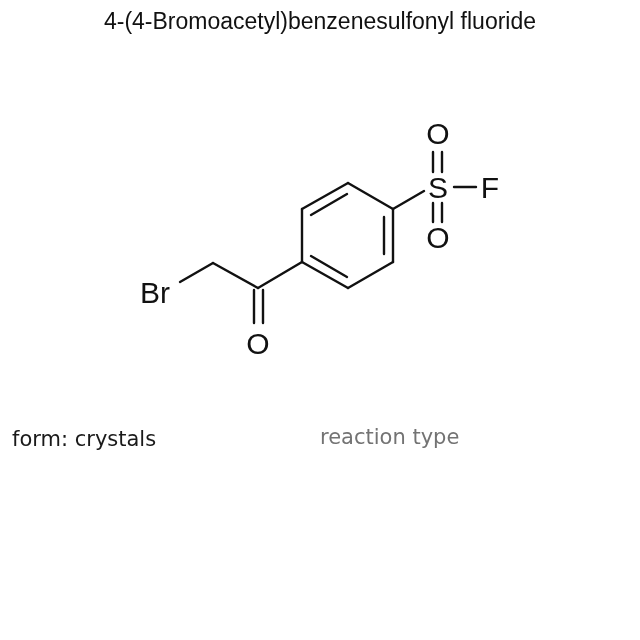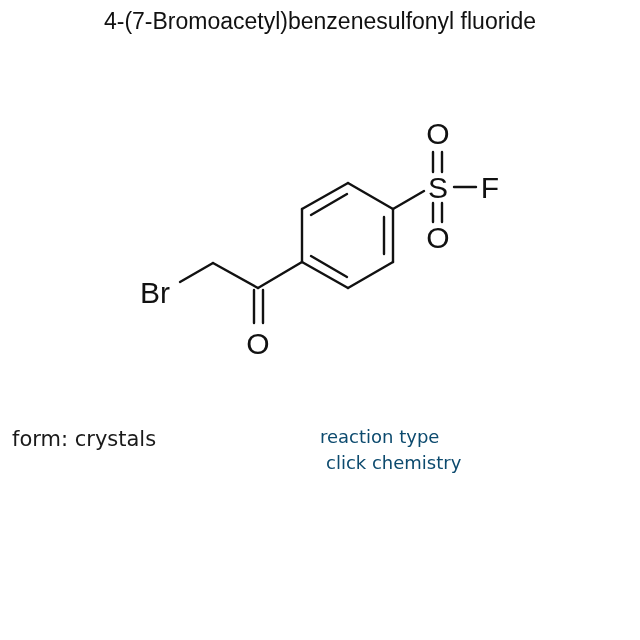--- a/index.html
+++ b/index.html
@@ -2,27 +2,27 @@
 <html><head>
 <meta charset="utf-8">
 <style>
   html, body { margin: 0; padding: 0; background: #ffffff; }
   body { width: 640px; height: 640px; position: relative; overflow: hidden; font-family: "DejaVu Sans", sans-serif; color: #111; }
   .title { position: absolute; left: 0; top: 8px; width: 640px; text-align: center; font-family: "Liberation Sans", sans-serif; font-size: 23px; color: #111; }
   .structure { position: absolute; left: 0; top: 0; }
   .atom { font-family: "Liberation Sans", sans-serif; font-size: 30px; fill: #111; }
   .props { position: absolute; left: 12px; top: 426px; font-size: 21px; line-height: 26px; color: #1a1a1a; }
   .props div { white-space: nowrap; }
-  .reaction { position: absolute; left: 320px; top: 424px; font-size: 18px; line-height: 26px; color: #0c4a6e; }
+  .reaction { position: absolute; left: 320px; top: 424px; font-size: 21px; line-height: 26px; color: #737373; text-align: right; }
   .reaction .val { padding-left: 6px; }
 </style>
 </head>
 <body>
 
-<div class="title">4-(7-Bromoacetyl)benzenesulfonyl fluoride</div>
+<div class="title">4-(4-Bromoacetyl)benzenesulfonyl fluoride</div>
 
 <svg class="structure" width="640" height="640" viewBox="0 0 640 640">
   <g stroke="#111" stroke-width="2.4" fill="none" stroke-linecap="round">
 
     <line x1="348" y1="183" x2="393" y2="209"></line>
     <line x1="393" y1="209" x2="393" y2="262"></line>
     <line x1="393" y1="262" x2="348" y2="288"></line>
     <line x1="348" y1="288" x2="302" y2="262"></line>
     <line x1="302" y1="262" x2="302" y2="209"></line>
     <line x1="302" y1="209" x2="348" y2="183"></line>
@@ -57,14 +57,13 @@
   <text class="atom" x="438" y="144" text-anchor="middle">O</text>
   <text class="atom" x="438" y="248" text-anchor="middle">O</text>
 </svg>
 
 <div class="props">
   <div>form: crystals</div>
 </div>
 
 <div class="reaction">
   <div>reaction type</div>
-  <div class="val">click chemistry</div>
 </div>
 
 </body></html>

